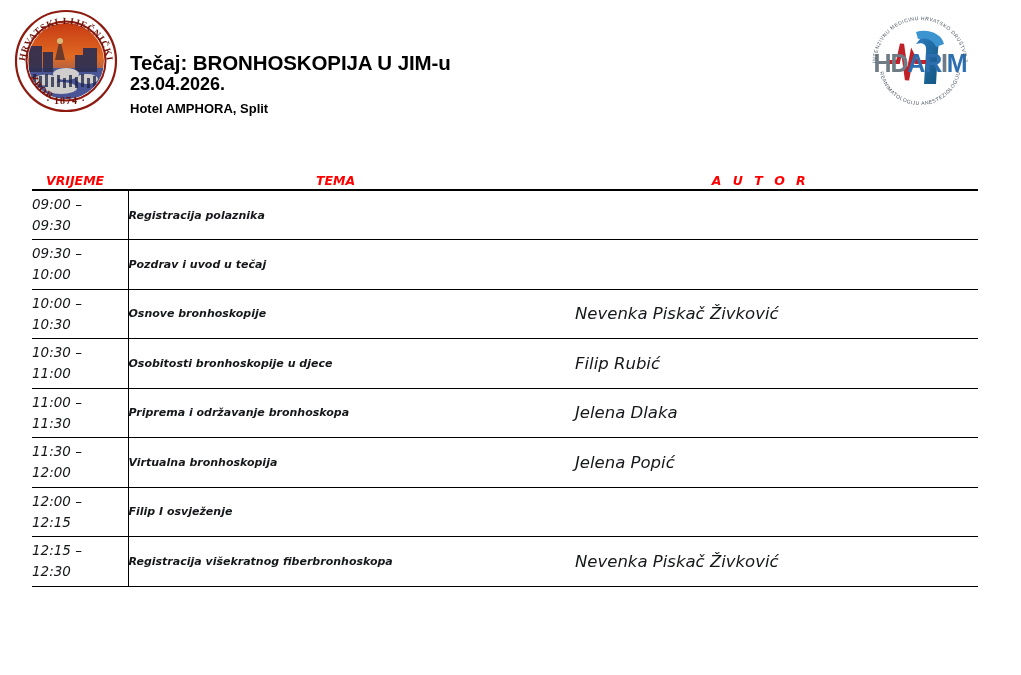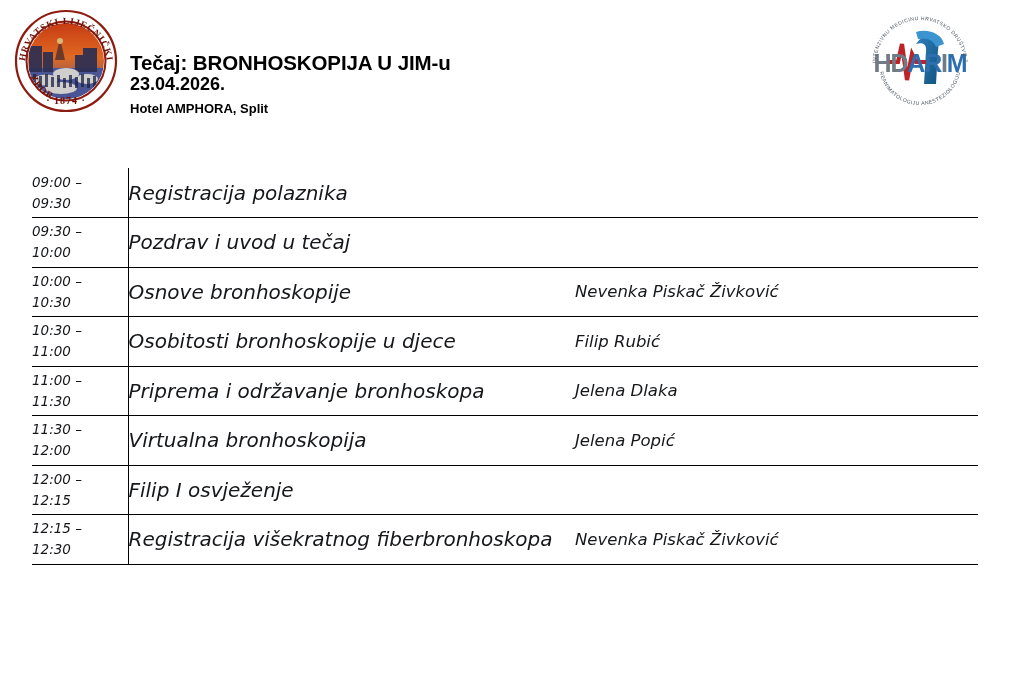--- a/index.html
+++ b/index.html
@@ -87,23 +87,24 @@
   .cell-time {
     width: 96px;
     border-right: 1.6px solid #000;
     font-size: 13.5px;
     padding: 0 0 0 8px;
     line-height: 1.55;
     white-space: pre-line;
     vertical-align: middle;
   }
   .cell-topic {
-    font-size: 20px;
+    font-size: 11px;
     padding-left: 24px;
     vertical-align: middle;
+    font-weight: bold;
   }
   .cell-author {
     font-size: 16.5px;
     padding-left: 30px;
     vertical-align: middle;
     width: 403px;
   }
   .data-row:first-of-type td { border-top: none; }
 </style>
 </head>
@@ -200,20 +201,25 @@
   </div>
 
   <div class="title-block">
     <div class="title-main">Tečaj: BRONHOSKOPIJA U JIM-u</div>
     <div class="title-date">23.04.2026.</div>
     <div class="title-venue">Hotel AMPHORA, Split</div>
   </div>
 
   <table class="program-table">
     <tbody>
+      <tr class="head-row">
+        <td class="head-vrijeme">VRIJEME</td>
+        <td class="head-tema">TEMA</td>
+        <td class="head-autor">A U T O R</td>
+      </tr>
 
       <tr class="data-row">
         <td class="cell-time">09:00 –
 09:30</td>
         <td class="cell-topic">Registracija polaznika</td>
         <td class="cell-author"></td>
       </tr>
       <tr class="data-row">
         <td class="cell-time">09:30 –
 10:00</td>

